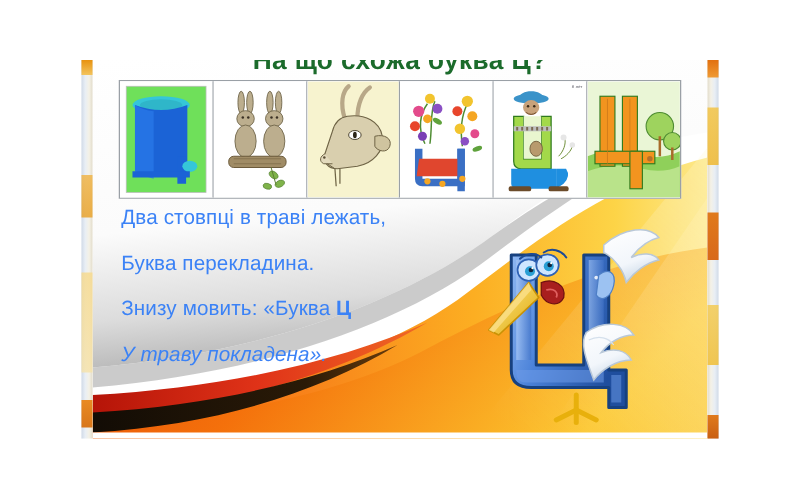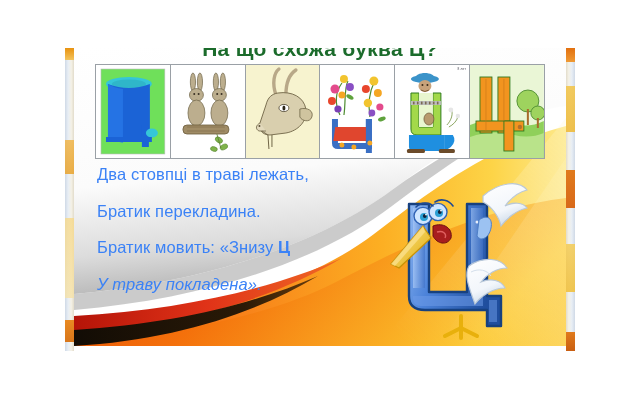--- a/index.html
+++ b/index.html
@@ -333,24 +333,24 @@
         </svg>
       </div>
 
     </div>
 
     <div class="poem">
       <div class="pline">
         <span>Два стовпці в траві лежать,</span>
       </div>
       <div class="pline">
-        <span>Братик перекладина.</span>
+        <span>Буква перекладина.</span>
       </div>
       <div class="pline">
-        <span>Братик мовить: «Знизу </span><b>Ц</b>
+        <span>Знизу мовить: «Буква </span><b>Ц</b>
       </div>
       <div class="pline">
         <span>У траву покладена».</span>
       </div>
     </div>
 
     <div class="bird">
       <svg viewBox="0 0 150 175" aria-hidden="true">
         <defs>
           <linearGradient id="bl" x1="0" y1="0" x2="1" y2="0.4">

